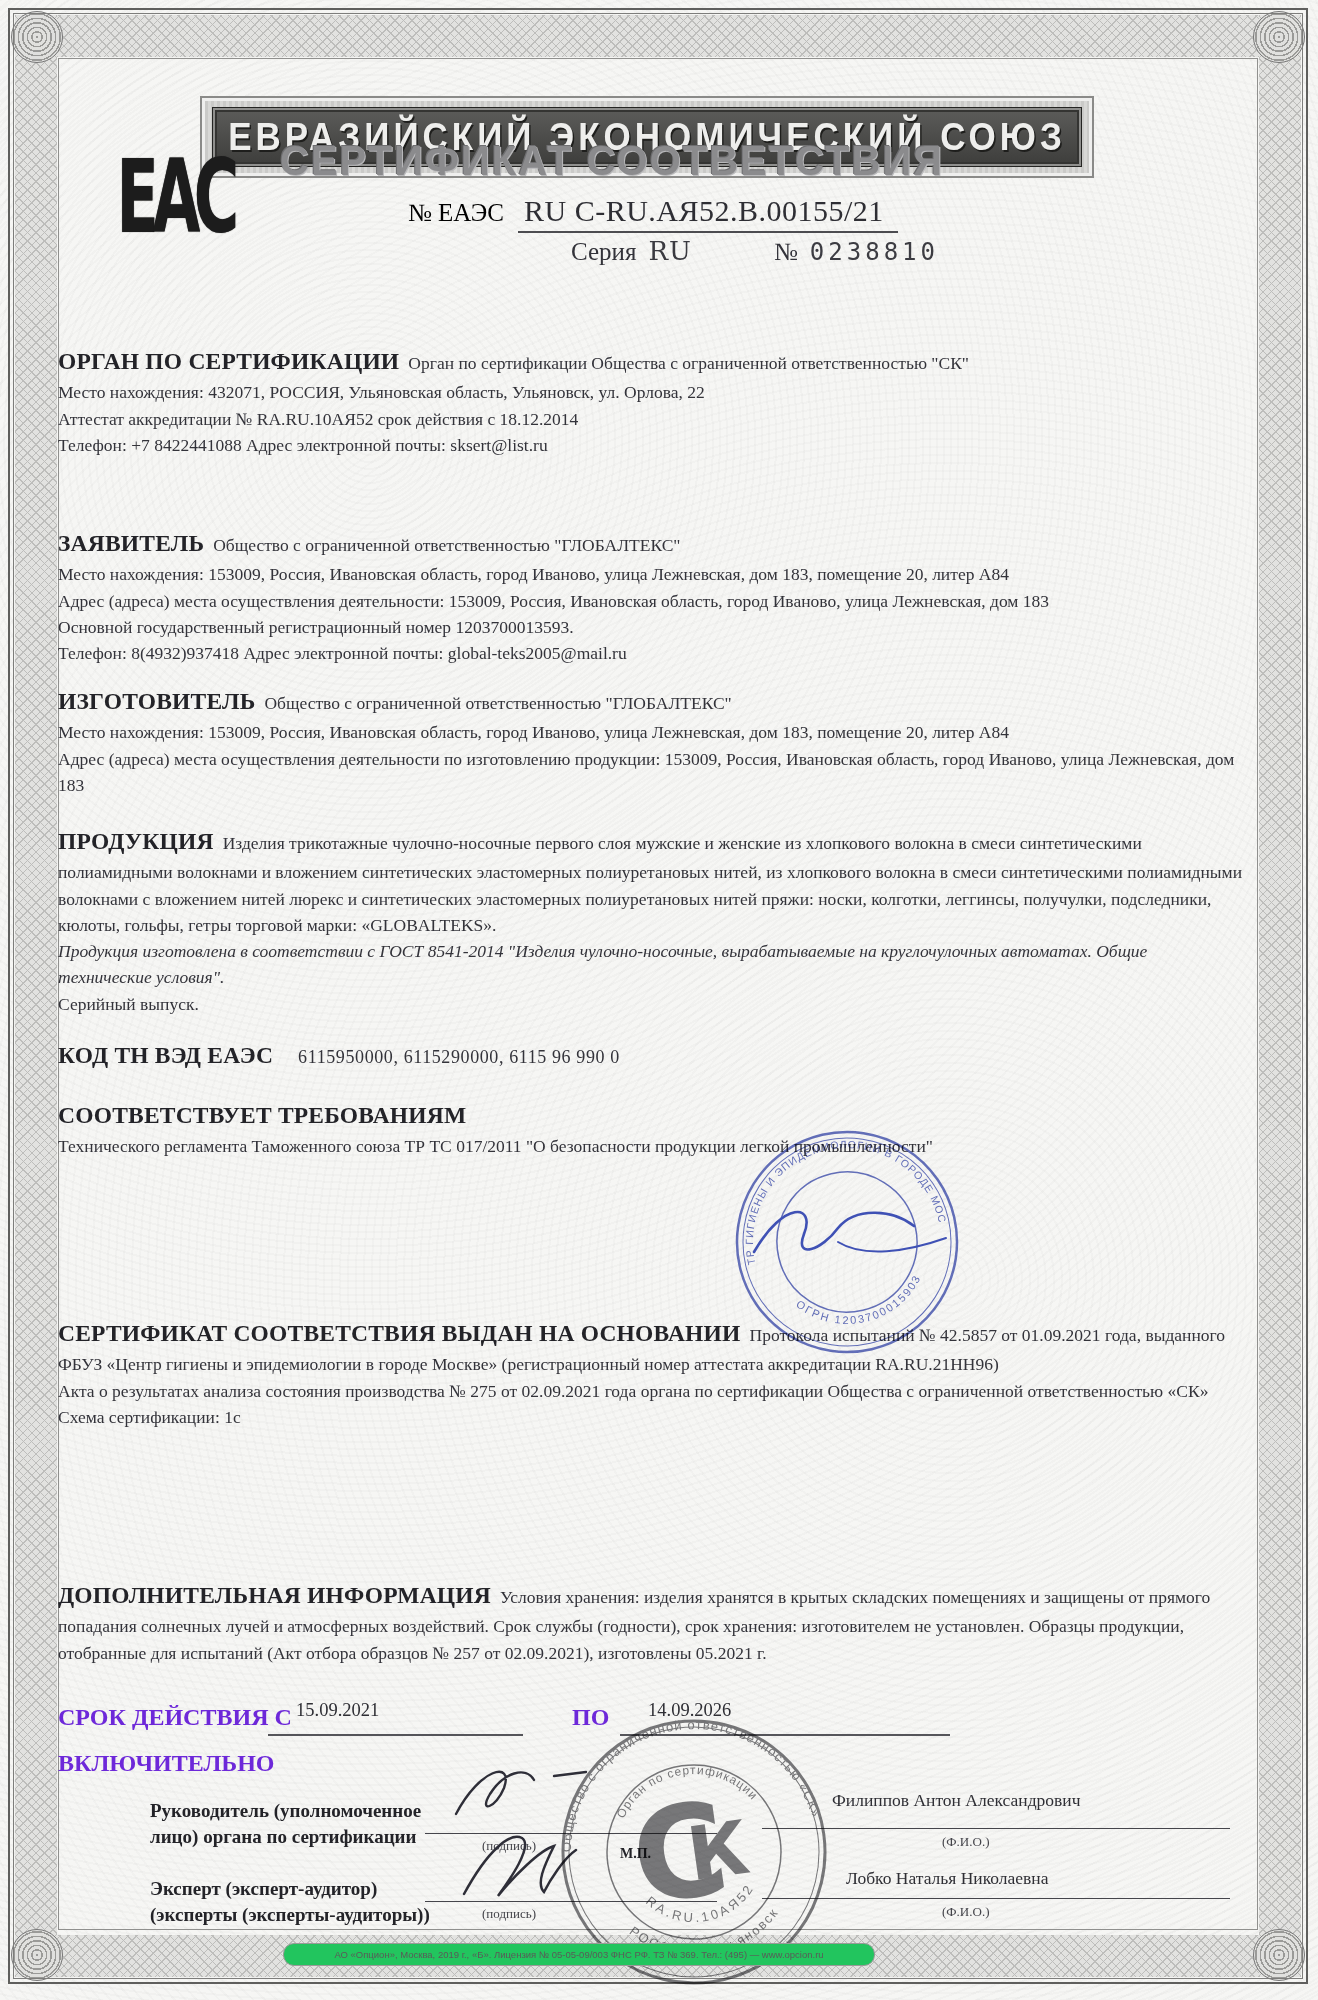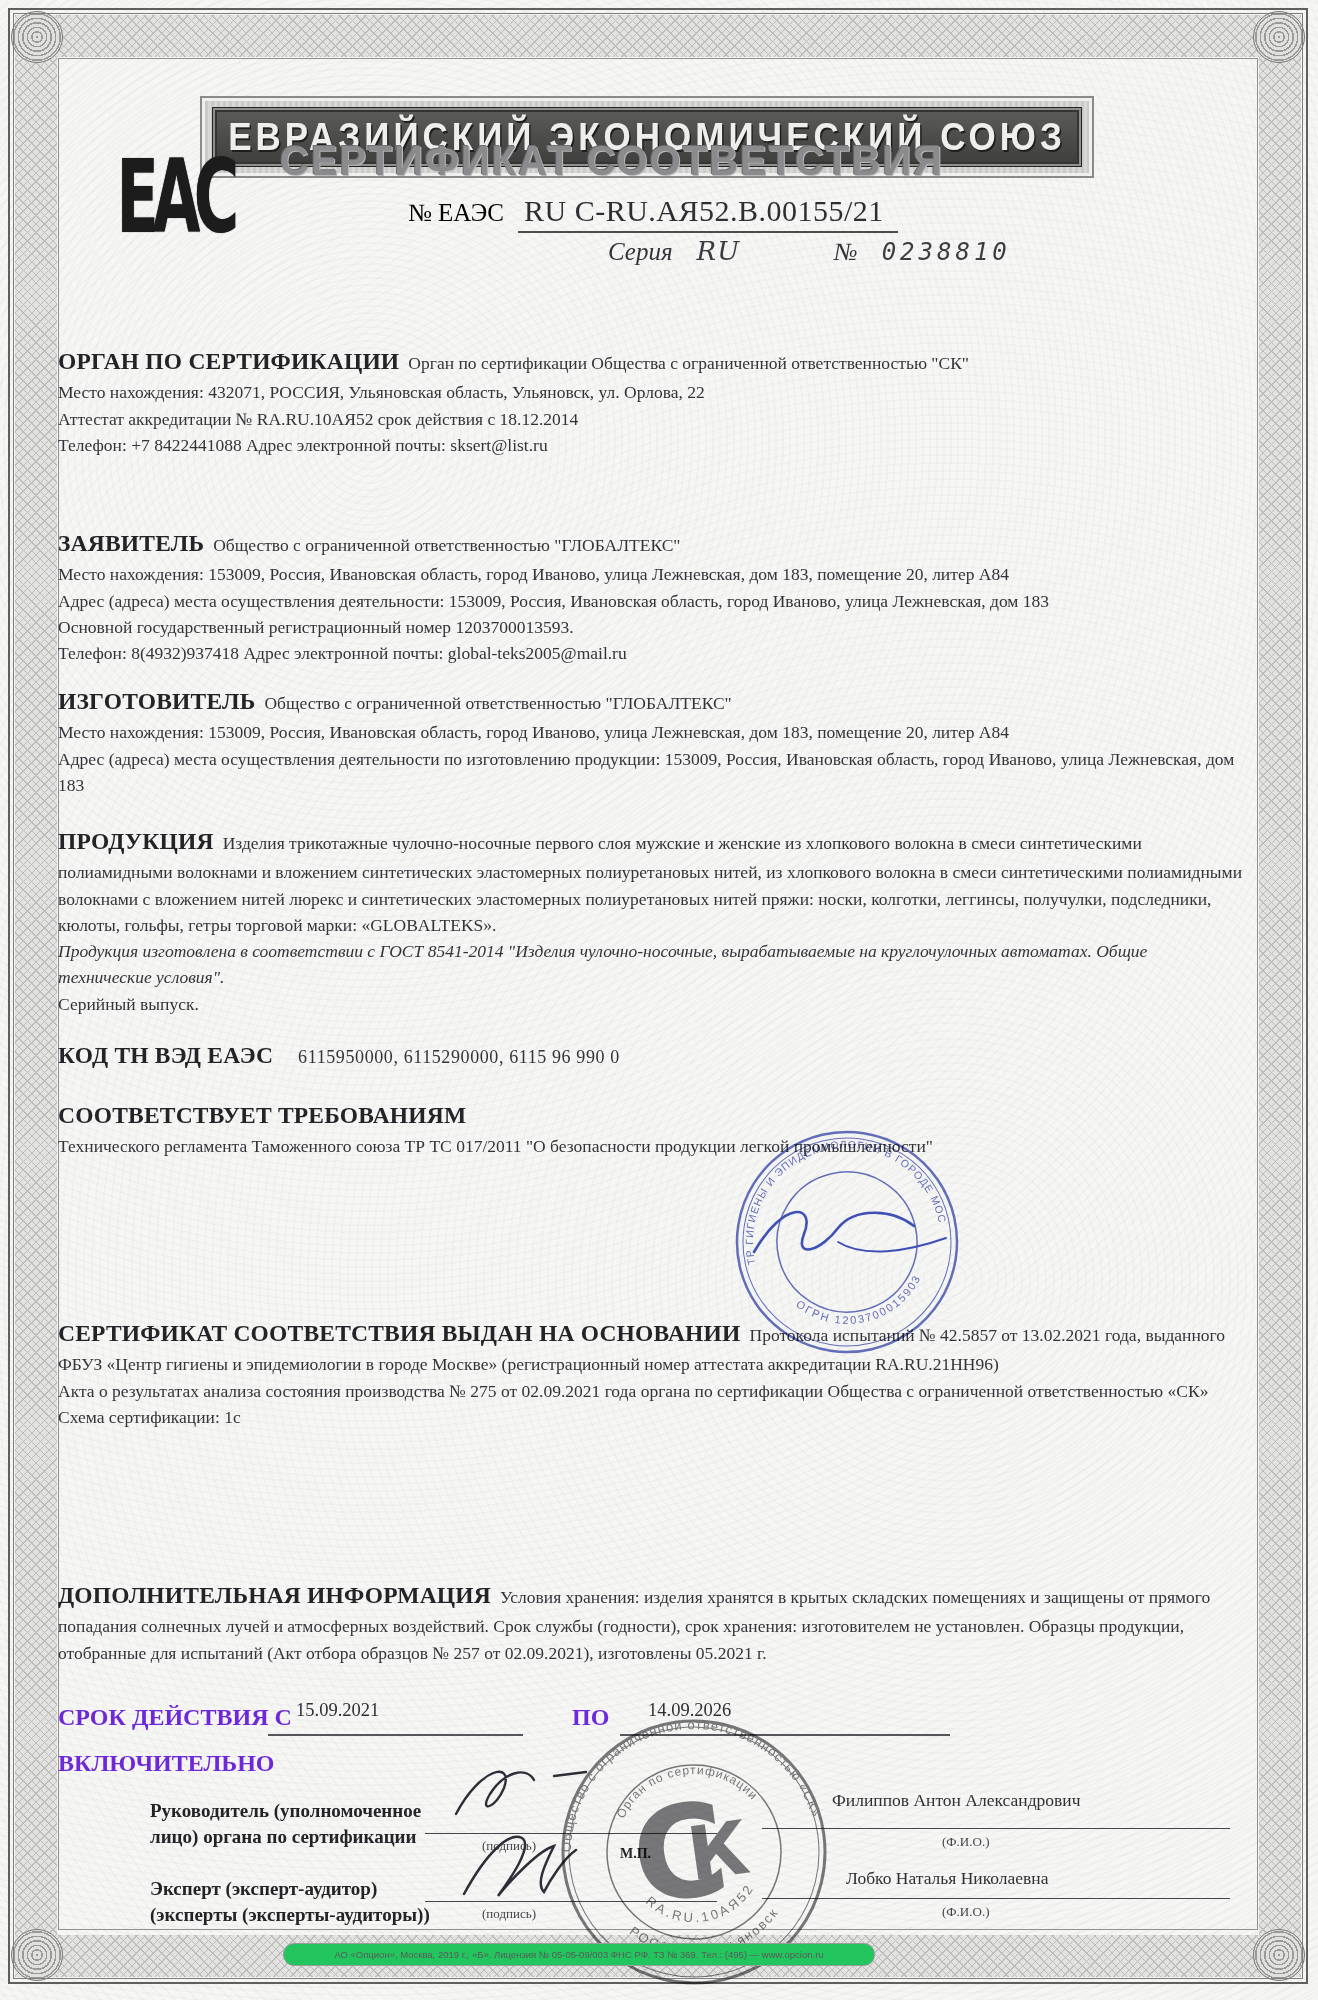--- a/index.html
+++ b/index.html
@@ -38,21 +38,21 @@
     letter-spacing:4px;color:#eeeeec;text-shadow:1.5px 1.5px 0 #1e1e1c;transform:scaleY(1.12);white-space:nowrap;}
   .eac{position:absolute;left:120px;top:142px;width:110px;height:110px;display:flex;align-items:center;justify-content:center;}
   .eac span{font-family:"DejaVu Sans",sans-serif;font-weight:700;font-size:86px;color:#1c1c1c;
     letter-spacing:-9px;transform:scale(.72,1.18);text-shadow:0 0 1px #333;}
   .cert-title{position:absolute;left:280px;top:138px;width:580px;text-align:center;
     font-family:"Liberation Sans",sans-serif;font-weight:700;font-size:40px;letter-spacing:2px;
     color:#8b8b8d;text-shadow:1px 1px 0 #b9b9bb,-1px -1px 0 #6e6e70;transform:scaleY(1.05);white-space:nowrap;}
   .certno{position:absolute;left:368px;top:194px;display:flex;gap:14px;align-items:baseline;}
   .certno .lbl{font-size:25px;color:#000000;margin-left:40px;}
   .certno .val{font-size:30px;color:#2e2e34;border-bottom:2px solid #4c4c50;padding:0 14px 3px 6px;letter-spacing:.5px;}
-  .series{position:absolute;left:608px;top:236px;display:flex;gap:24px;align-items:baseline;font-style:italic;}
+  .series{position:absolute;left:571px;top:236px;display:flex;gap:12px;align-items:baseline;}
   .series .lbl{font-size:25px;}
   .series .ru{font-family:"DejaVu Serif",serif;font-size:26px;letter-spacing:1px;color:#3a3a40;}
   .series .no{margin-left:70px;font-size:25px;}
   .series .digits{font-family:"DejaVu Sans Mono",monospace;font-size:24px;letter-spacing:4px;color:#3c3c42;}
   
   .sec{position:absolute;left:58px;width:1186px;font-size:17.5px;line-height:1.5;color:#33333a;}
   .sec p{margin:0;}
   .sh{font-weight:700;font-size:23.5px;letter-spacing:.2px;color:#232328;padding-right:9px;}
   .ln{margin:0;}
   .it{font-style:italic;}
@@ -144,21 +144,21 @@
   <div class="sec" style="top:1038px;">
     <p><span class="sh">КОД ТН ВЭД ЕАЭС</span><span class="tnved-val">6115950000, 6115290000, 6115 96 990 0</span></p>
   </div>
 
   <div class="sec" style="top:1098px;">
     <div class="sh">СООТВЕТСТВУЕТ ТРЕБОВАНИЯМ</div>
     <div class="ln">Технического регламента Таможенного союза ТР ТС 017/2011 "О безопасности продукции легкой промышленности"</div>
   </div>
 
   <div class="sec" style="top:1316px;">
-    <p><span class="sh">СЕРТИФИКАТ СООТВЕТСТВИЯ  ВЫДАН НА ОСНОВАНИИ</span><span>Протокола испытаний № 42.5857 от 13.02.2021 года, выданного ФБУЗ «Центр гигиены и эпидемиологии в городе Москве» (регистрационный номер аттестата аккредитации RA.RU.21НН96)</span></p>
+    <p><span class="sh">СЕРТИФИКАТ СООТВЕТСТВИЯ  ВЫДАН НА ОСНОВАНИИ</span><span>Протокола испытаний № 42.5857 от 01.09.2021 года, выданного ФБУЗ «Центр гигиены и эпидемиологии в городе Москве» (регистрационный номер аттестата аккредитации RA.RU.21НН96)</span></p>
     <div class="ln">Акта о результатах анализа состояния производства № 275 от 02.09.2021 года органа по сертификации Общества с ограниченной ответственностью «СК»</div>
     <div class="ln">Схема сертификации: 1с</div>
   </div>
 
   <svg class="stamp stamp-blue" width="232" height="232" viewBox="0 0 232 232">
     <defs>
       <path id="bs-top" d="M 22,116 A 94,94 0 0 1 210,116"></path>
       <path id="bs-bot" d="M 34,116 A 82,82 0 0 0 198,116"></path>
     </defs>
     <circle cx="116" cy="116" r="110" fill="none" stroke="#4454b5" stroke-width="2.5"></circle>

